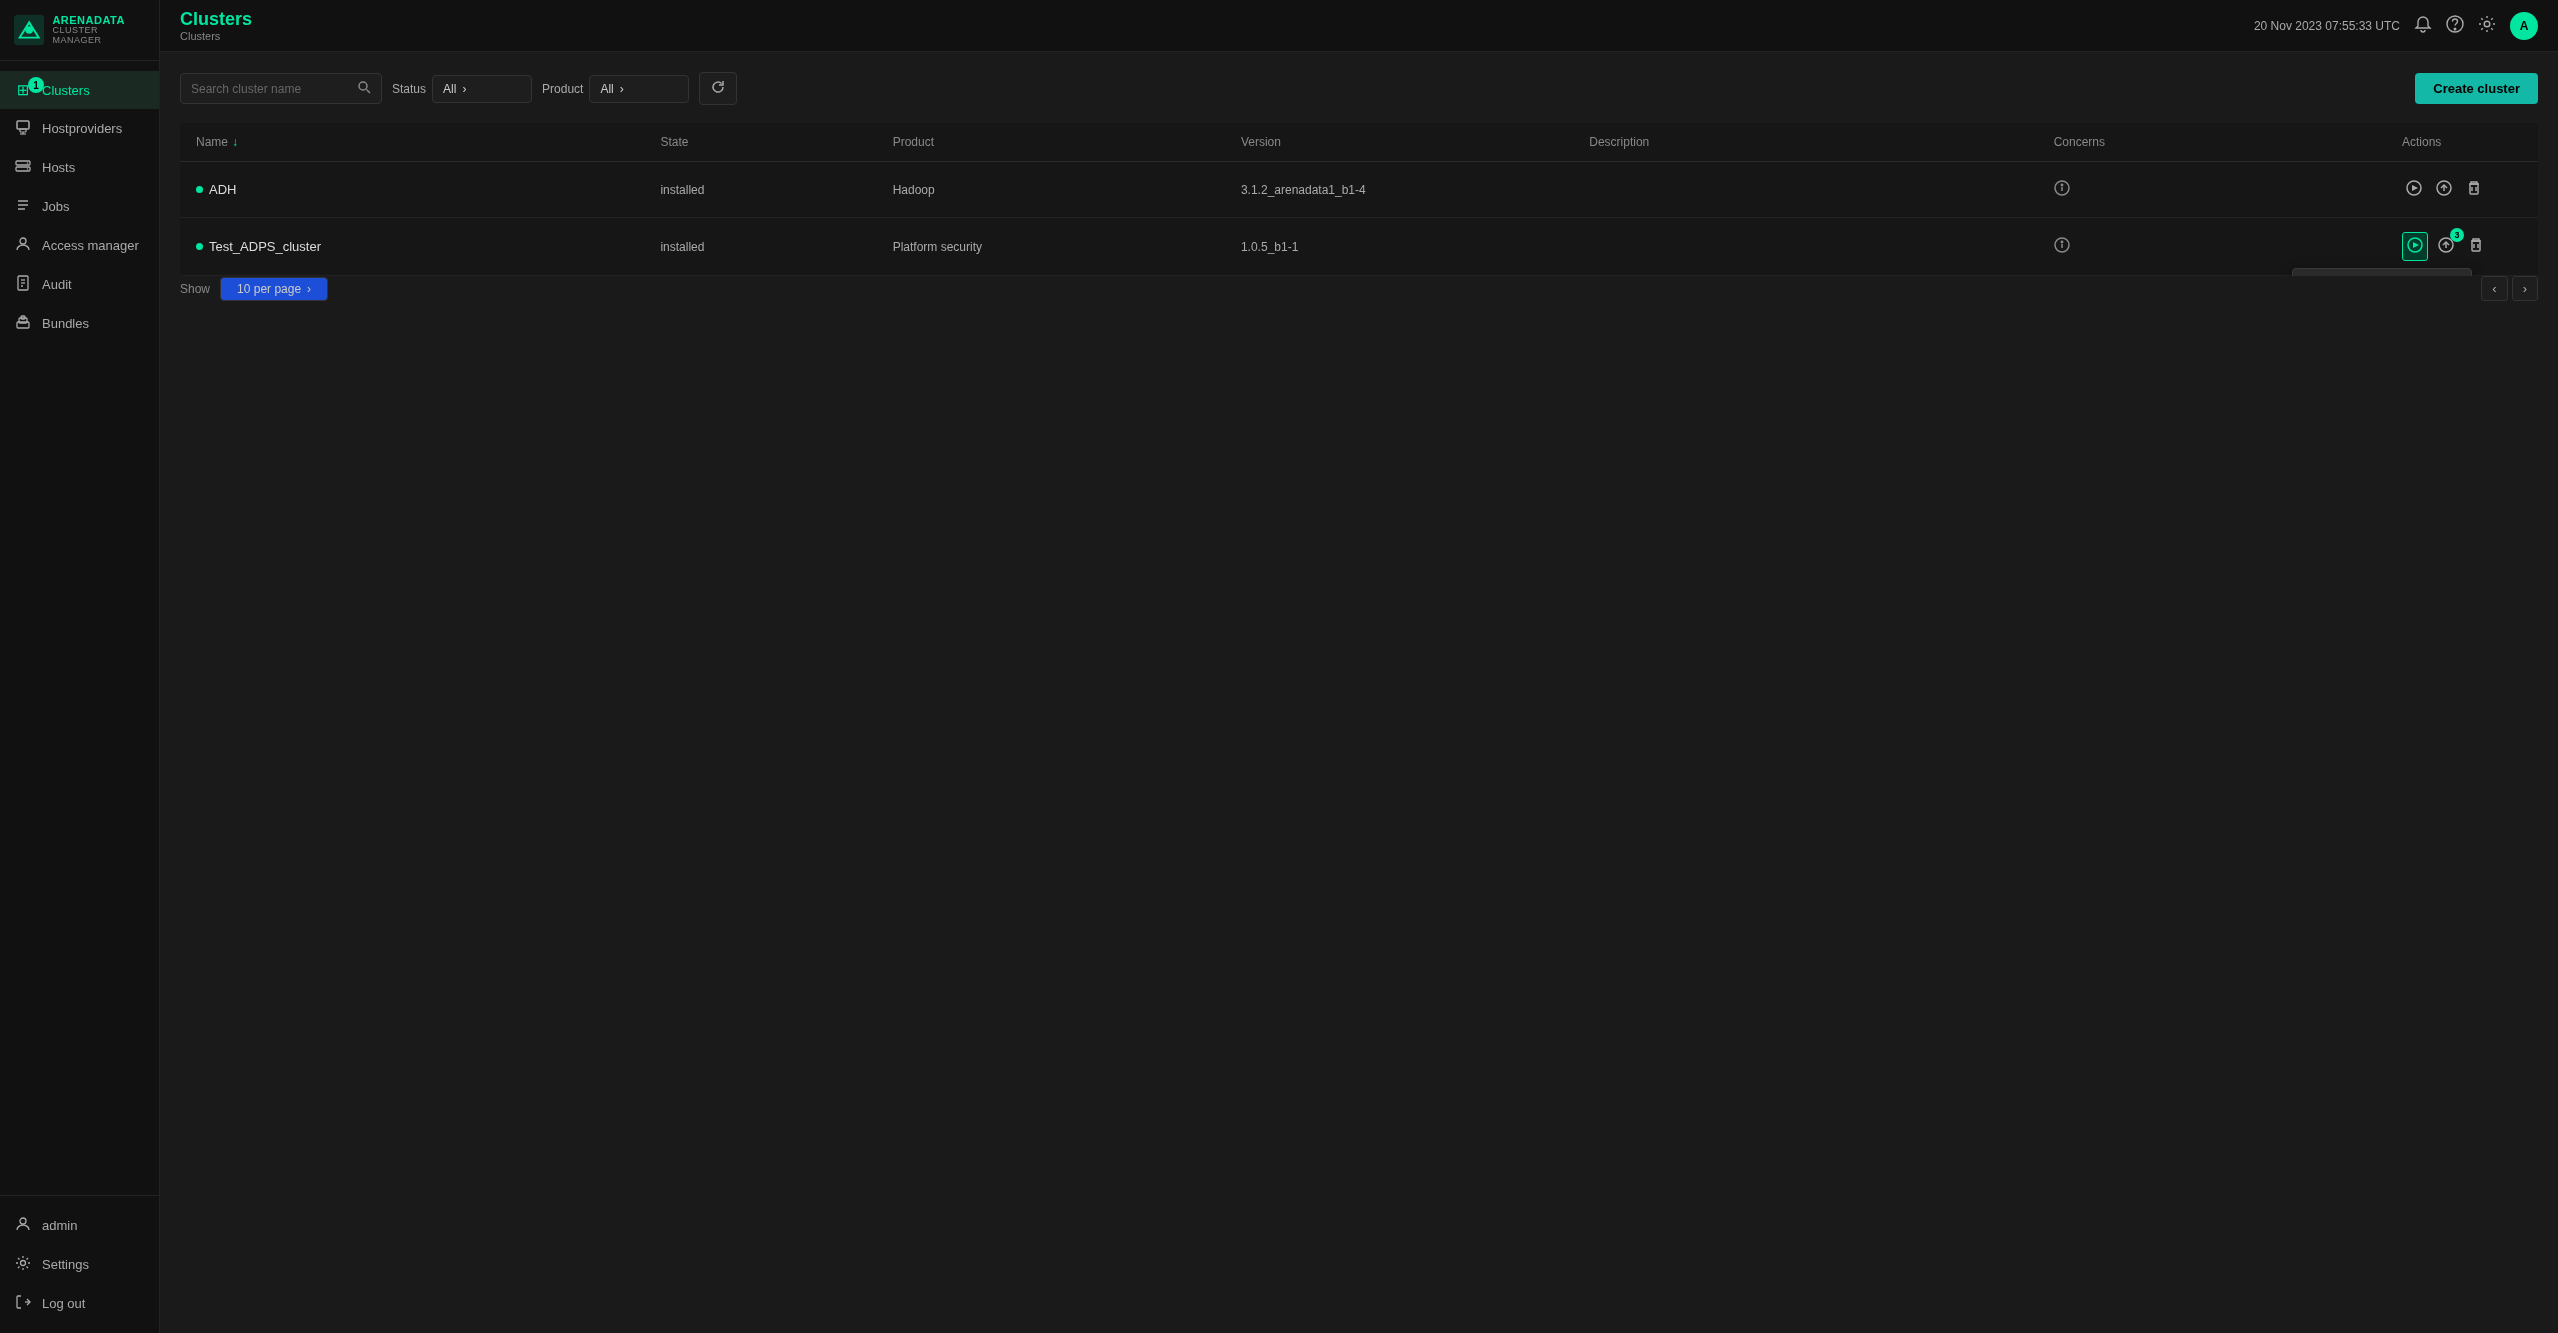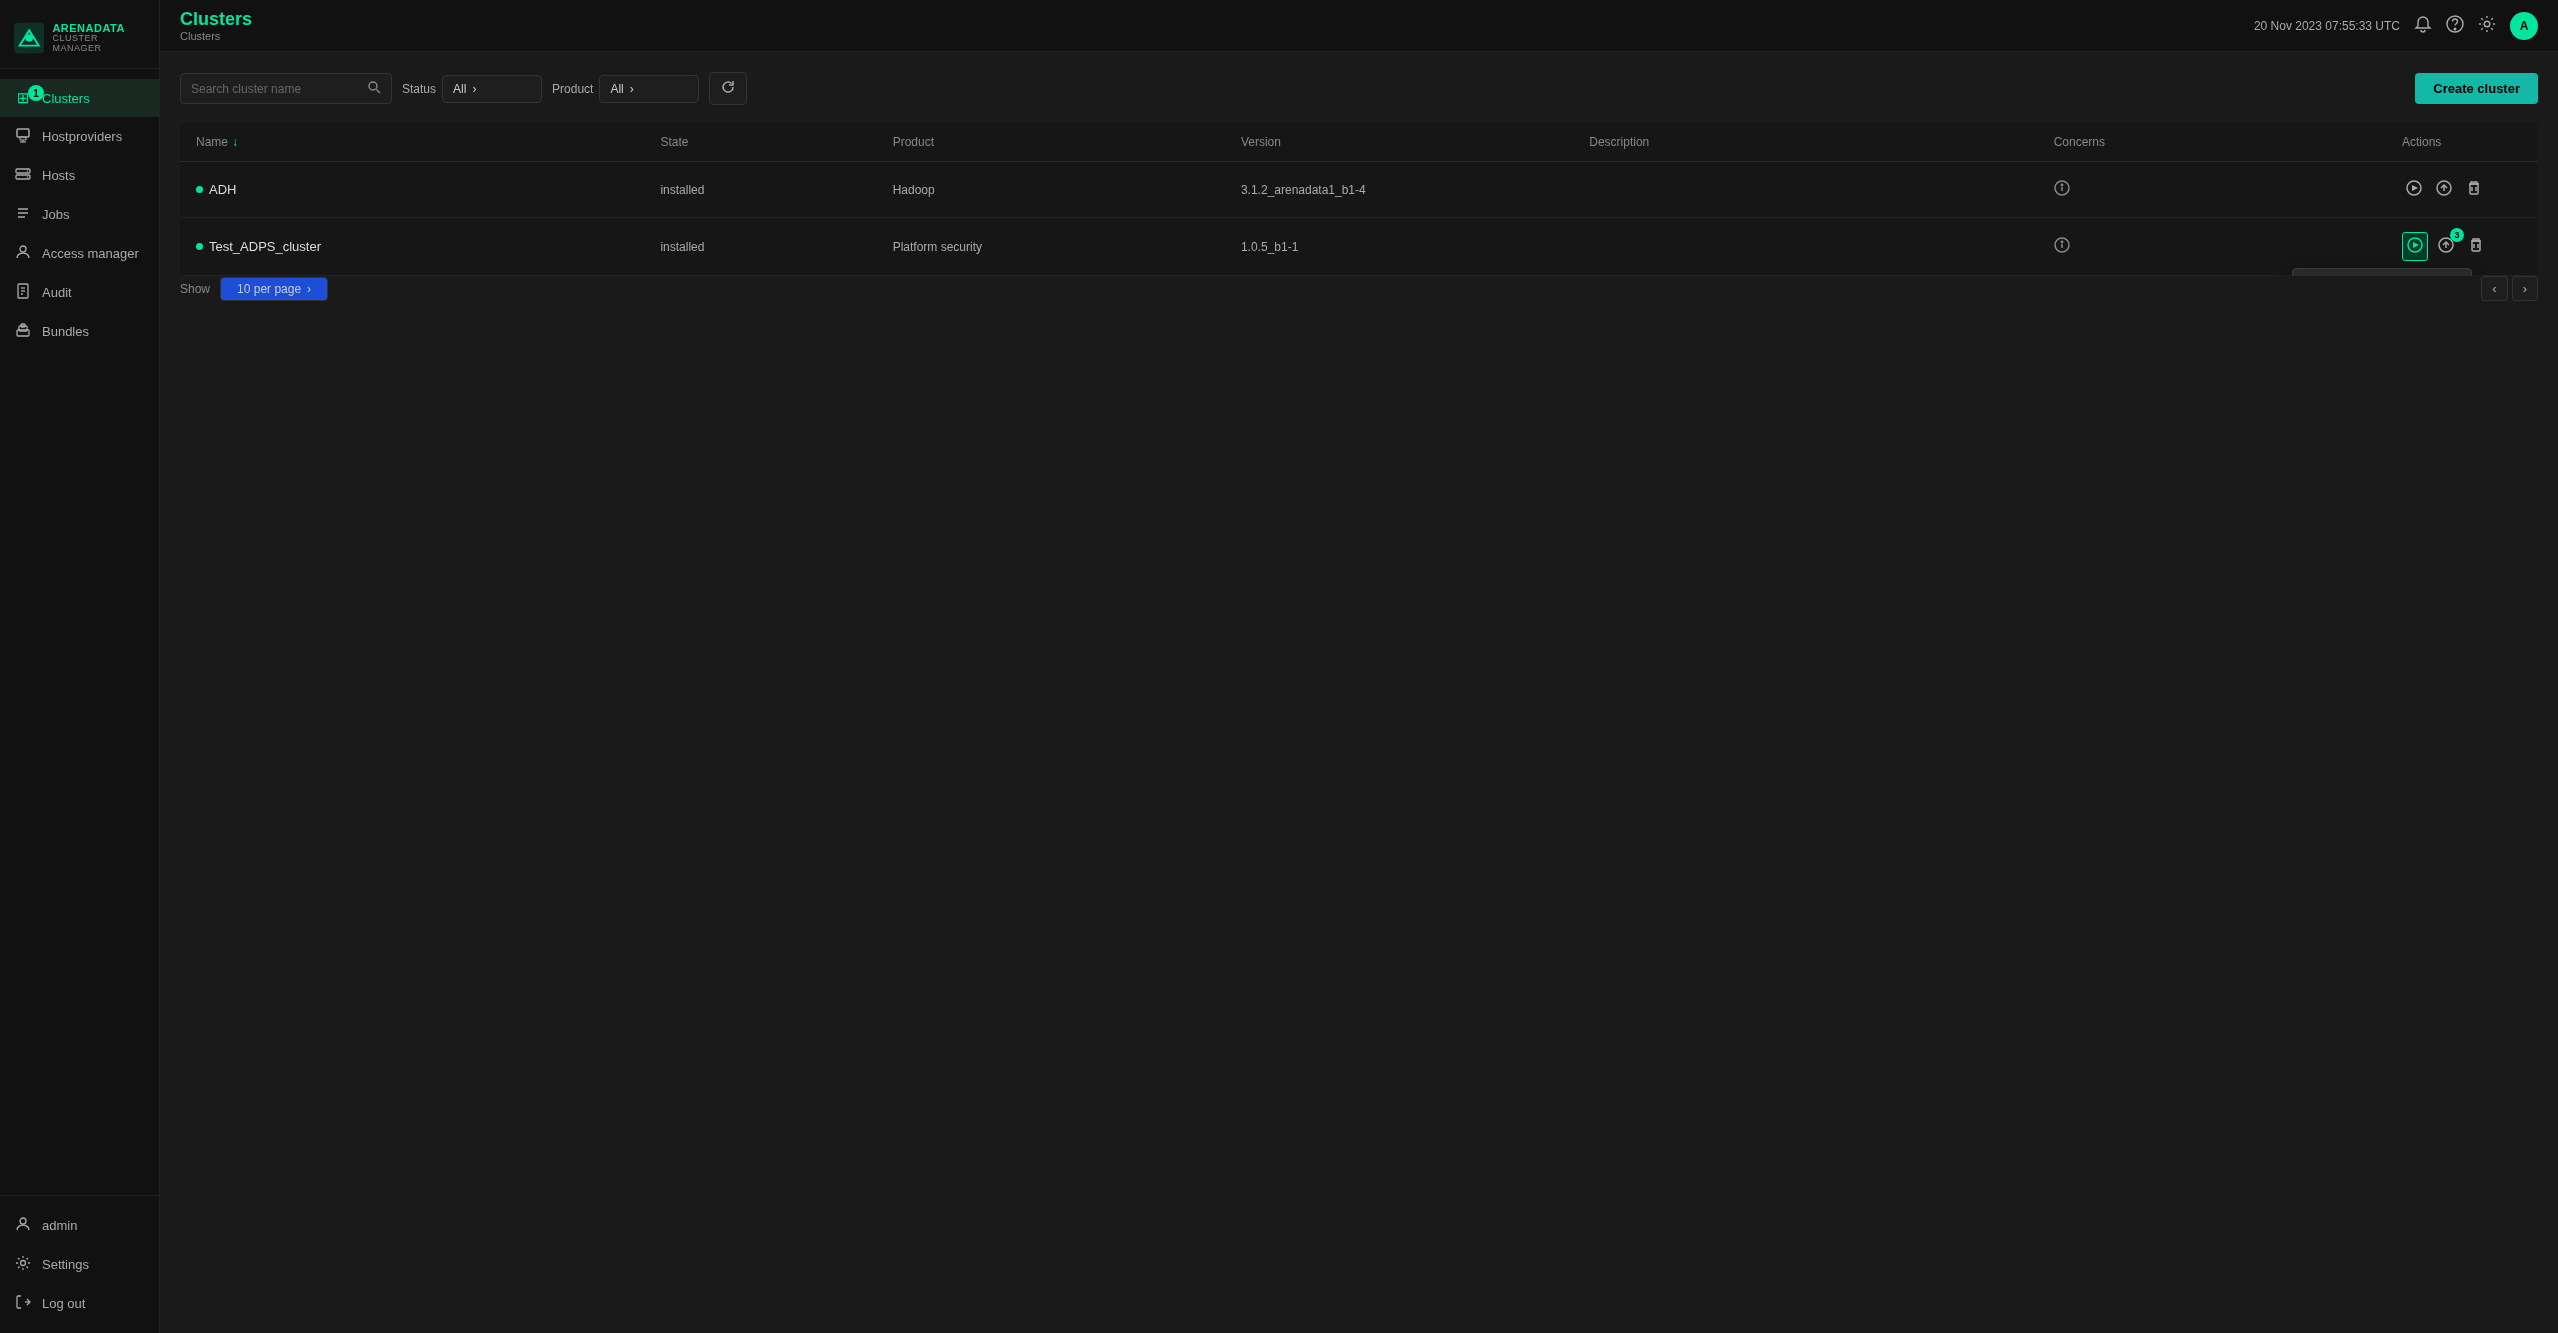--- a/index.html
+++ b/index.html
@@ -17,21 +17,21 @@
     .sidebar {
       width: 160px;
       min-width: 160px;
       background: #111;
       display: flex;
       flex-direction: column;
       height: 100vh;
       border-right: 1px solid #222;
     }
     .sidebar-logo {
-      padding: 22px 14px 14px 14px;
+      padding: 14px 14px 14px 14px;
       border-bottom: 1px solid #222;
       display: flex;
       align-items: center;
       gap: 8px;
     }
     .logo-icon {
       width: 32px;
       height: 32px;
     }
     .logo-text {
@@ -158,21 +158,21 @@
       gap: 10px;
       margin-bottom: 18px;
     }
     .search-box {
       display: flex;
       align-items: center;
       background: #1e1e1e;
       border: 1px solid #333;
       border-radius: 4px;
       padding: 6px 10px;
-      gap: 16px;
+      gap: 6px;
       min-width: 200px;
     }
     .search-box input {
       background: transparent;
       border: none;
       outline: none;
       color: #ccc;
       font-size: 12px;
       width: 160px;
     }

